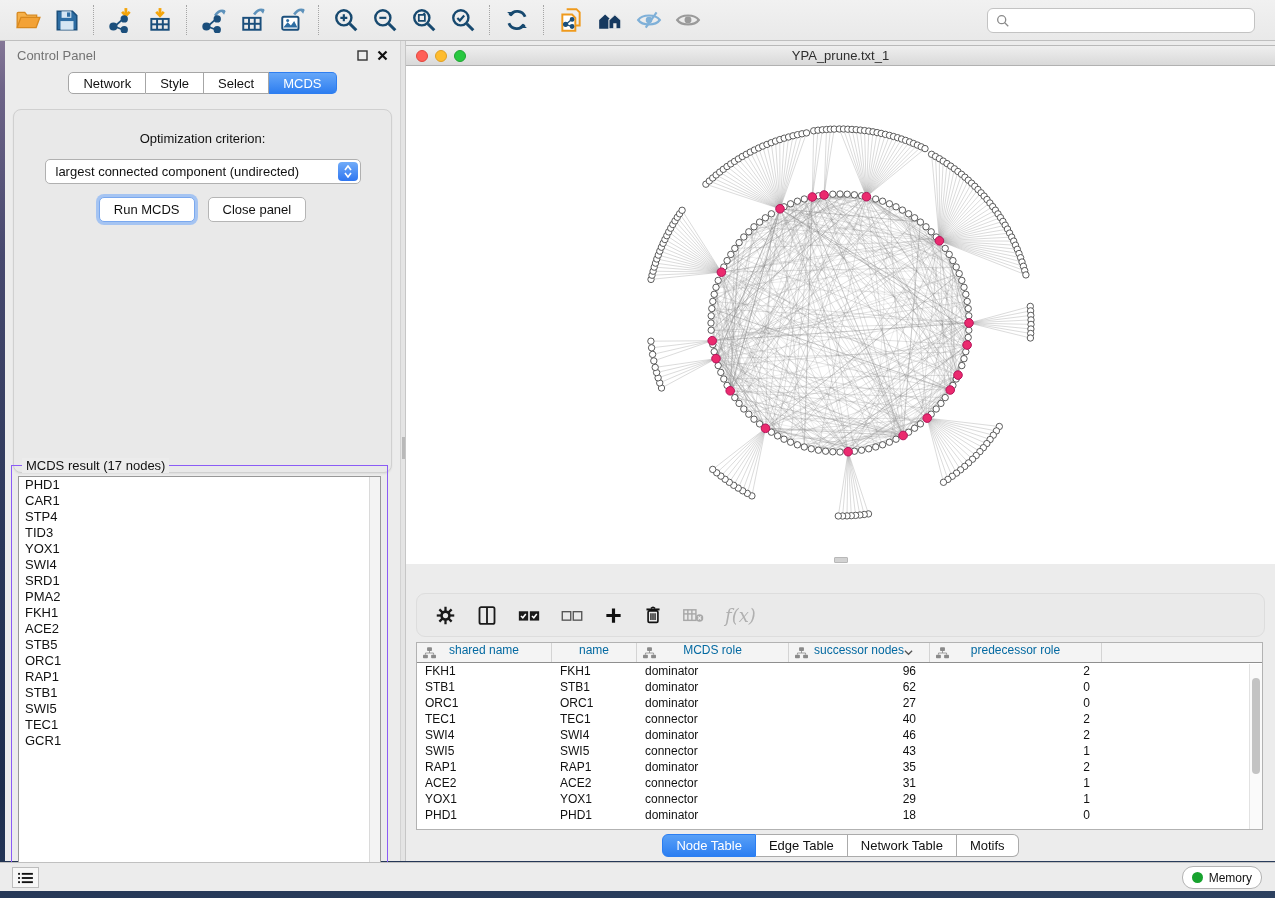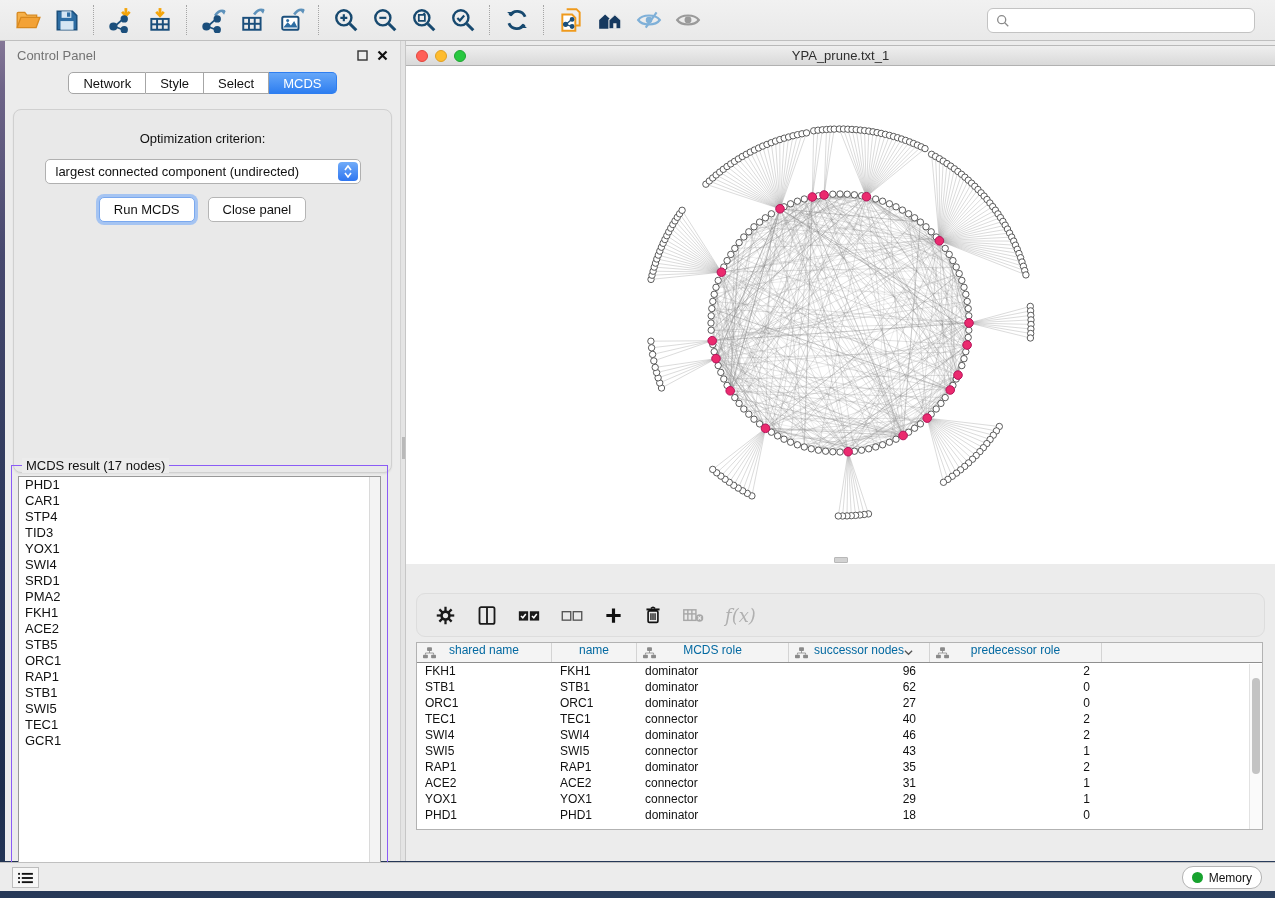--- a/index.html
+++ b/index.html
@@ -1356,20 +1356,26 @@
               <div class="td c2">PHD1</div>
               <div class="td c3">dominator</div>
               <div class="td c4">18</div>
               <div class="td c5">0</div>
             </div>
           <div class="tbl-scroll">
               <div class="thumb"></div>
             </div>
         </div>
 
+        <div class="bt-tabs">
+          <div class="btab active">Node Table</div>
+          <div class="btab">Edge Table</div>
+          <div class="btab">Network Table</div>
+          <div class="btab">Motifs</div>
+        </div>
       </div>
     </div>
   </div>
 
   <div class="status-bar">
     <div class="list-btn">
       <svg width="15" height="12" viewBox="0 0 16 13">
           <g fill="#111">
             <rect x="0" y="1" width="2" height="2"></rect>
             <rect x="4" y="1" width="12" height="2"></rect>

